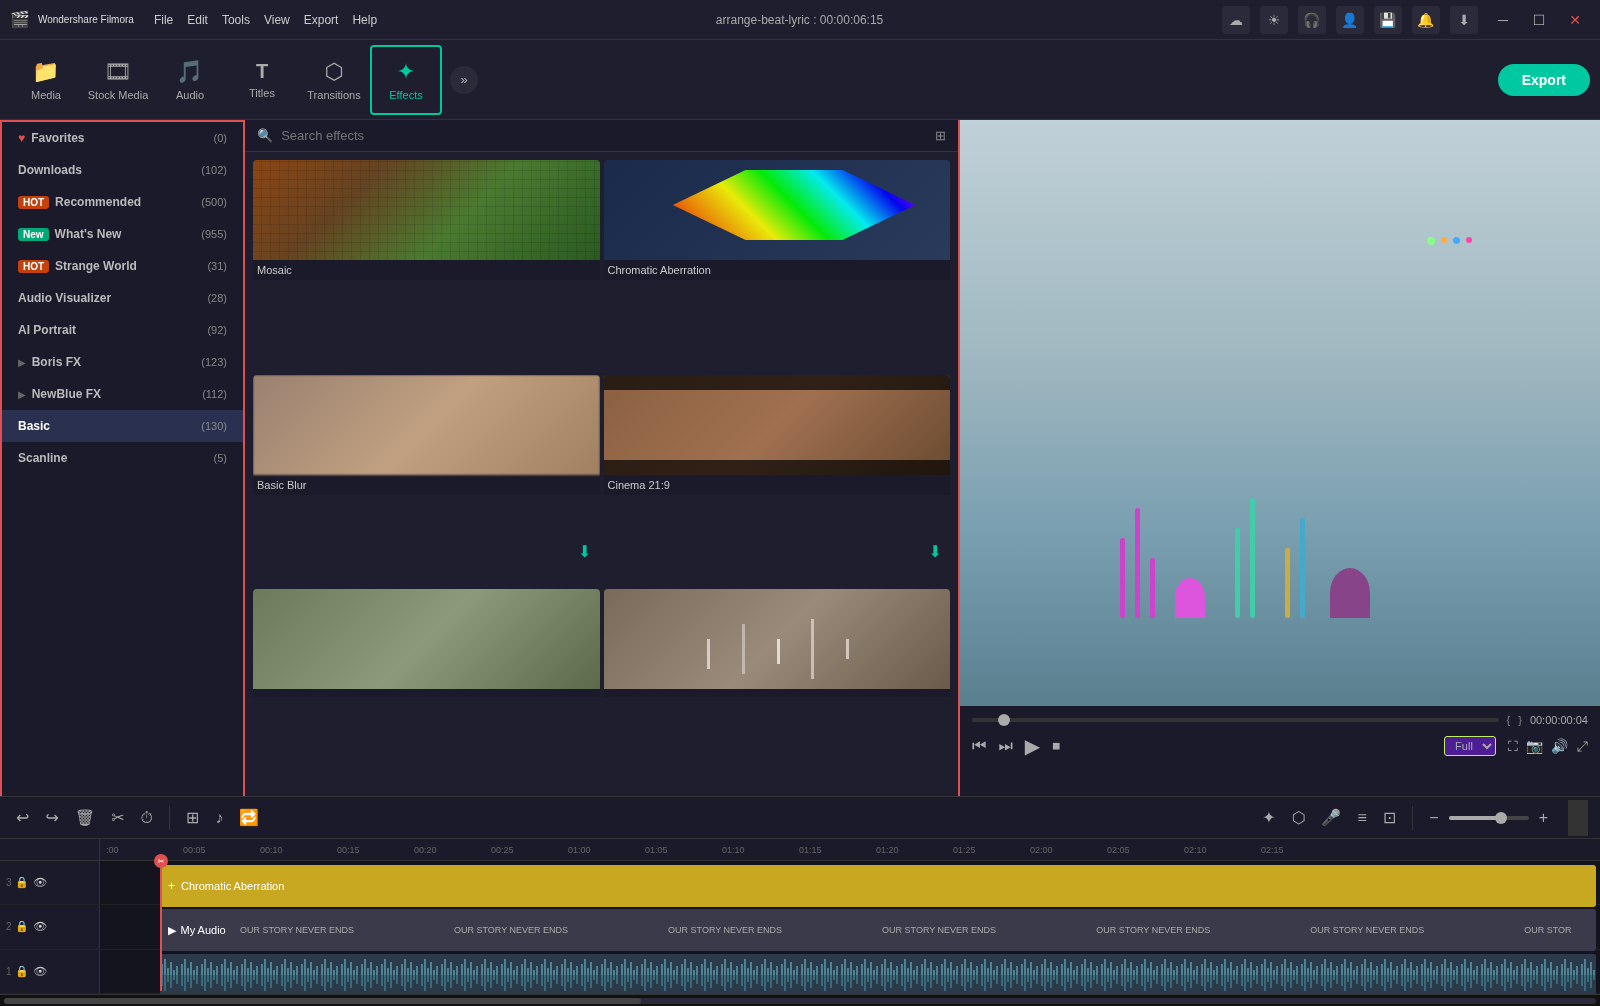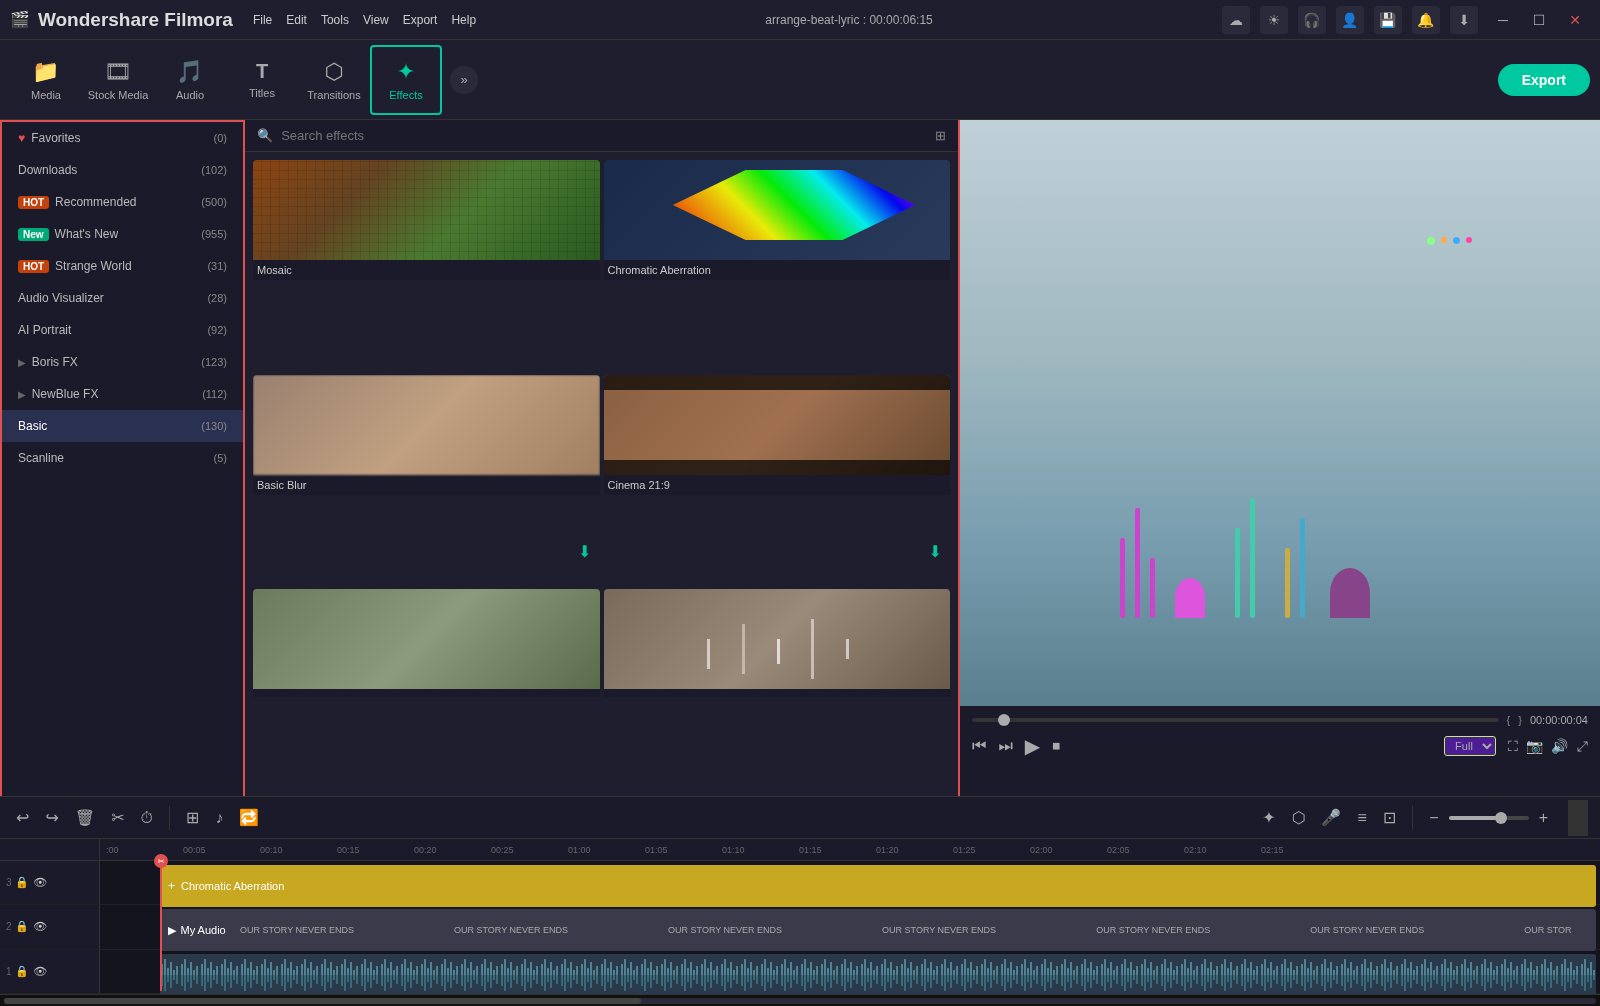--- a/index.html
+++ b/index.html
@@ -8,21 +8,21 @@
     
     #title-bar {
       height: 40px;
       background: #1e1e2e;
       display: flex;
       align-items: center;
       padding: 0 10px;
       border-bottom: 1px solid #333;
     }
     #title-bar .app-logo { color: #00c8a0; font-size: 16px; font-weight: bold; margin-right: 8px; }
-    #title-bar .app-name { color: #ddd; font-size: 19px; margin-right: 20px; font-weight: bold; }
+    #title-bar .app-name { color: #ddd; font-size: 10px; margin-right: 20px; }
     #title-bar .menu-items { display: flex; gap: 14px; color: #ccc; font-size: 12px; }
     #title-bar .menu-items span { cursor: pointer; }
     #title-bar .title-center { flex: 1; text-align: center; color: #aaa; font-size: 12px; }
     #title-bar .title-icons { display: flex; gap: 10px; align-items: center; }
     #title-bar .title-icons .icon-btn { width: 28px; height: 28px; background: #2a2a3a; border-radius: 4px; display: flex; align-items: center; justify-content: center; cursor: pointer; color: #aaa; font-size: 14px; }
     .win-controls-right { display: flex; gap: 6px; margin-left: 10px; }
     .win-line-btn { width: 30px; height: 28px; display: flex; align-items: center; justify-content: center; cursor: pointer; color: #aaa; font-size: 14px; }
 
     
     #toolbar {
@@ -64,21 +64,21 @@
       display: flex; align-items: center; padding: 9px 16px;
       cursor: pointer; color: #bbb; font-size: 12px;
     }
     .sidebar-item.active { background: #2a3050; color: #fff; }
     .sidebar-item .item-badge {
       font-size: 10px; padding: 1px 5px; border-radius: 3px;
       margin-right: 6px; font-weight: bold;
     }
     .badge-hot { background: #c2410c; color: #fff; }
     .badge-new { background: #00aa77; color: #fff; }
-    .sidebar-item .item-label { flex: 1; }
+    .sidebar-item .item-label { flex: 1; font-weight: bold; }
     .sidebar-item .item-count { color: #888; font-size: 11px; margin-left: auto; }
     .sidebar-item .chevron { font-size: 10px; color: #666; margin-right: 6px; }
     .heart-icon { color: #e05050; margin-right: 6px; }
 
     
     #effects-panel {
       flex: 1;
       background: #1e1e2e;
       display: flex;
       flex-direction: column;

